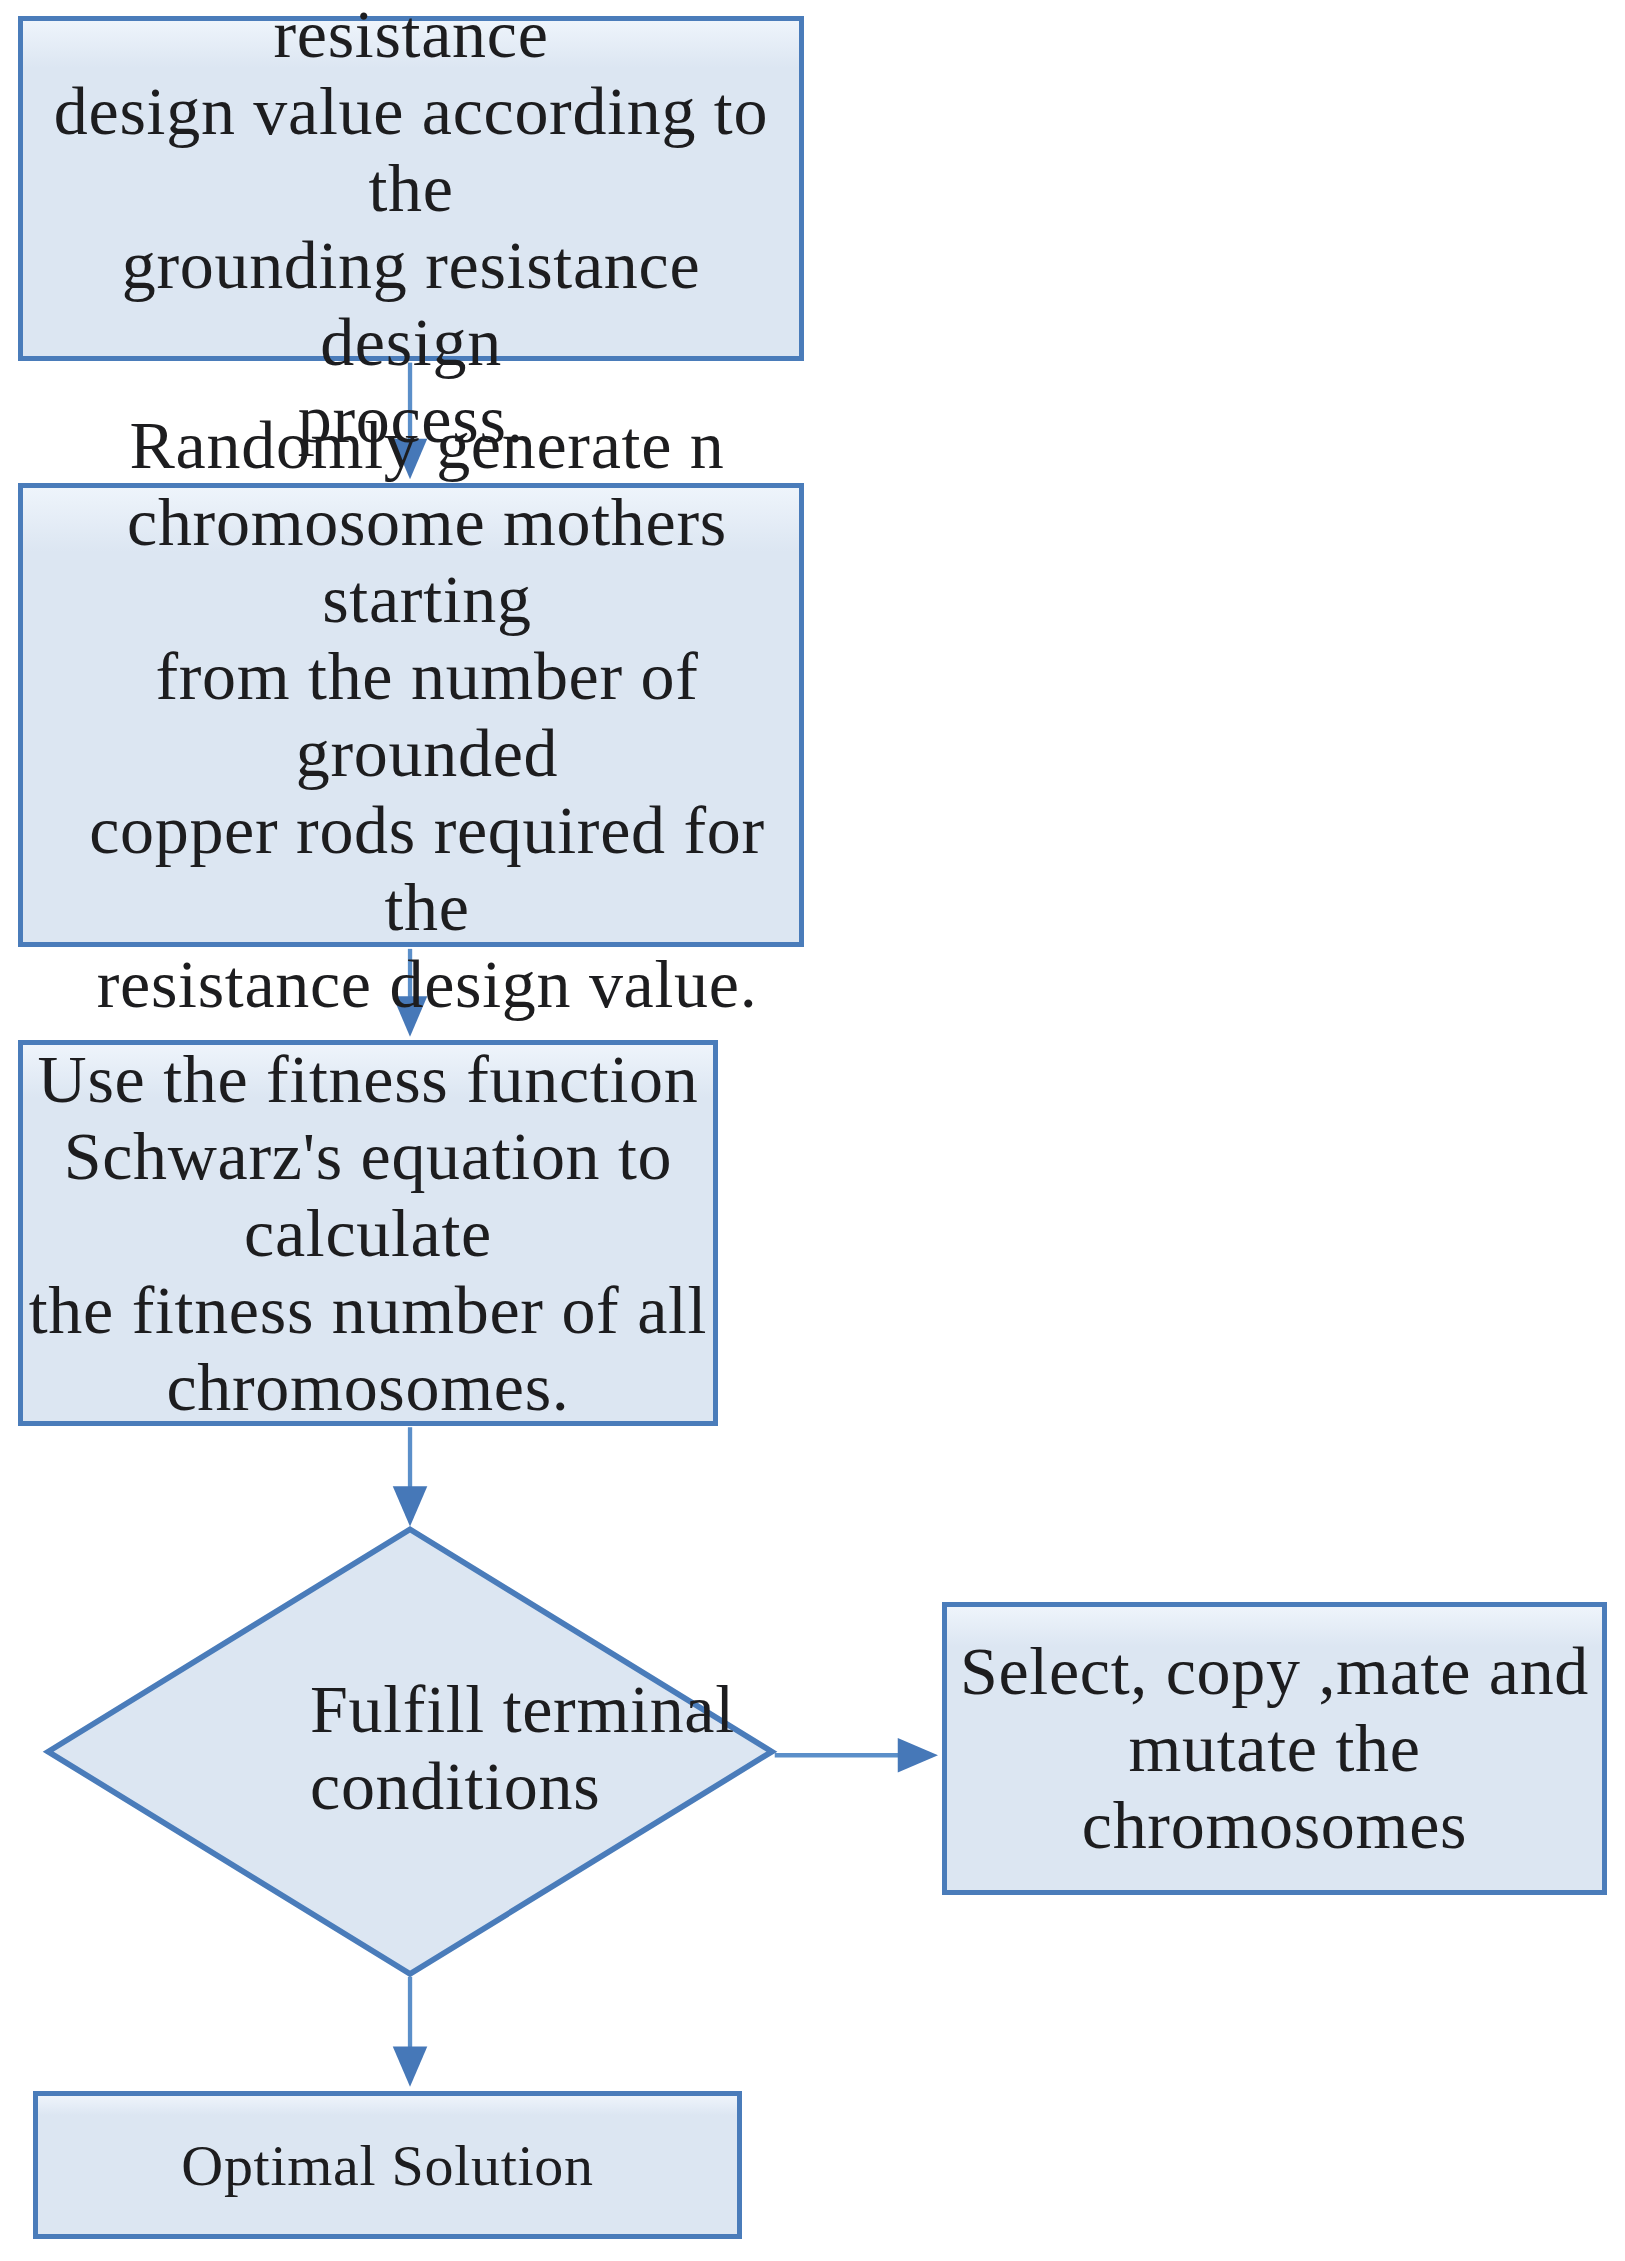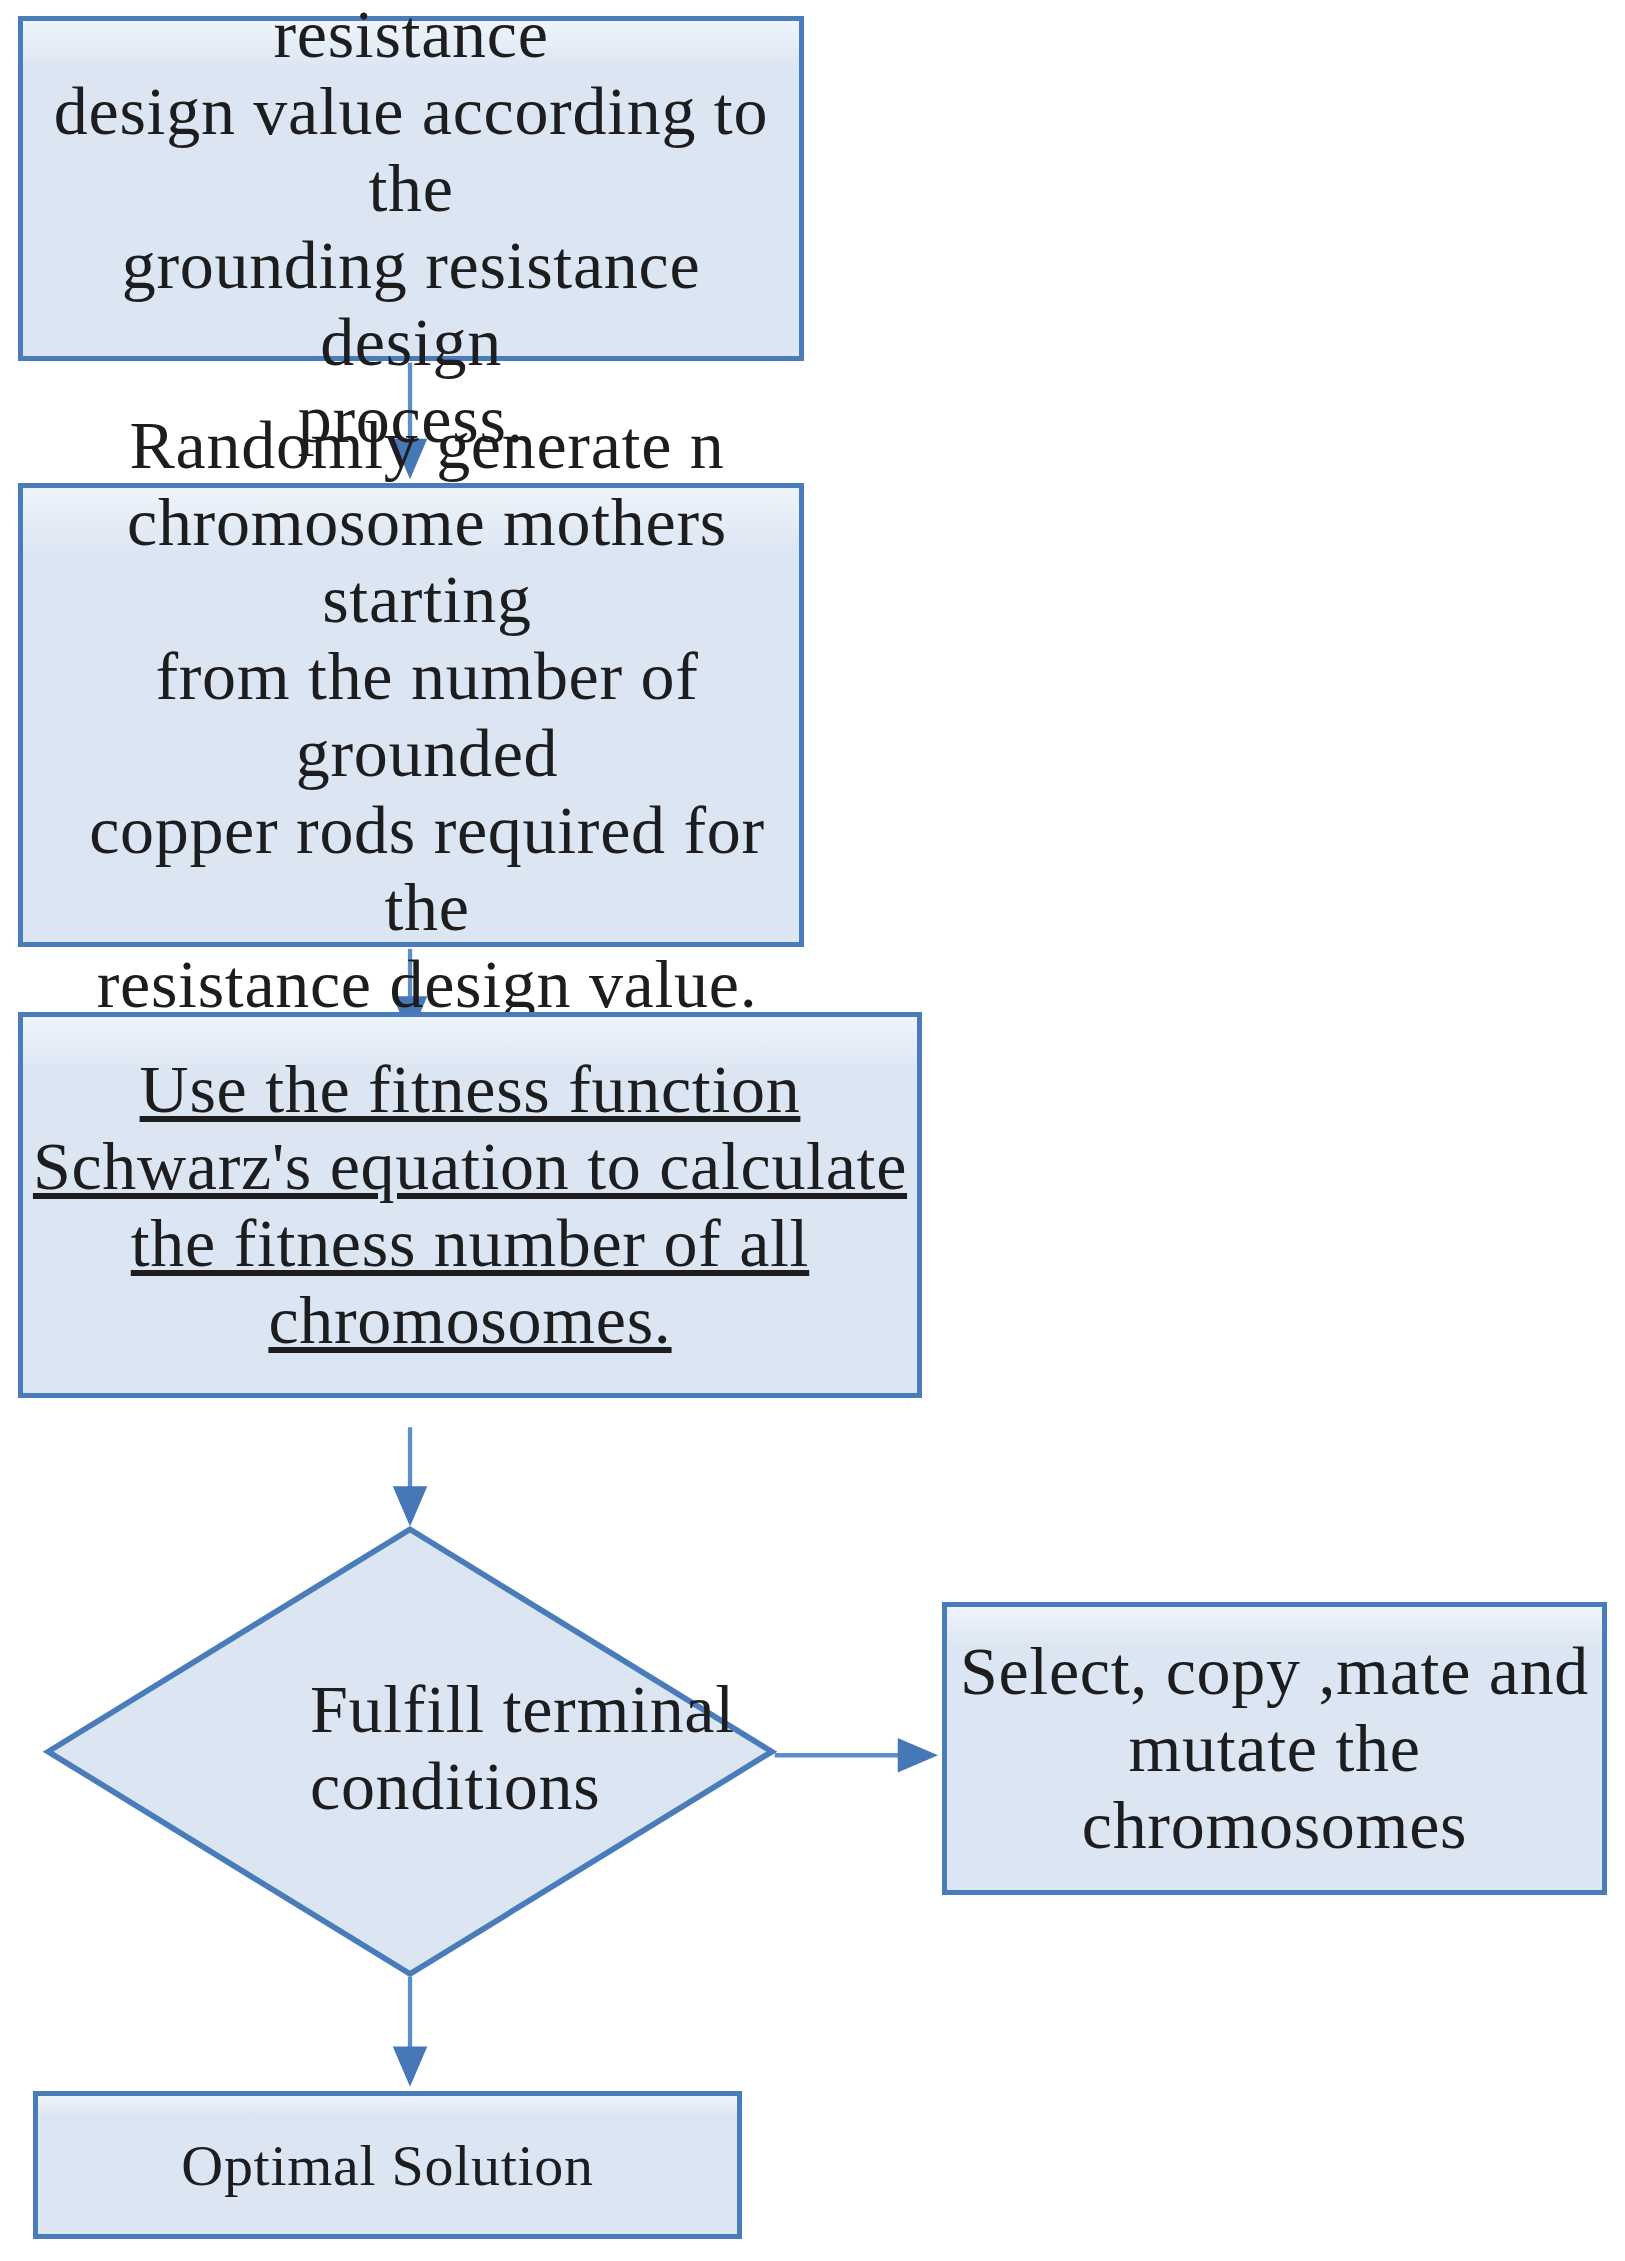--- a/index.html
+++ b/index.html
@@ -29,21 +29,21 @@
     background:linear-gradient(180deg,var(--node-fill-top) 0%,var(--node-fill) 14%);
     display:flex;align-items:center;justify-content:center;
     text-align:center;
   }
   .node .label,.diamond-label{
     white-space:pre-line;
     font-size:68px;line-height:77px;letter-spacing:0.7px;
   }
   .node-solve   {left:18px;  top:16px;   width:786px; height:345px;}
   .node-generate{left:18px;  top:483px;  width:786px; height:464px;padding-left:32px;}
-  .node-fitness {left:18px;  top:1012px; width:904px; height:386px;text-decoration:underline;}
+  .node-fitness {left:18px;  top:1040px; width:700px; height:386px;}
   .node-mutate  {left:942px;top:1602px; width:665px;  height:293px;}
   .node-optimal {left:33px;  top:2091px; width:709px;  height:148px;}
   .node-optimal .label{font-size:58px;}
   .diamond-label{
     position:absolute;z-index:3;left:310px;top:1671px;
     text-align:left;
   }
 </style>
 </head>
 <body>

